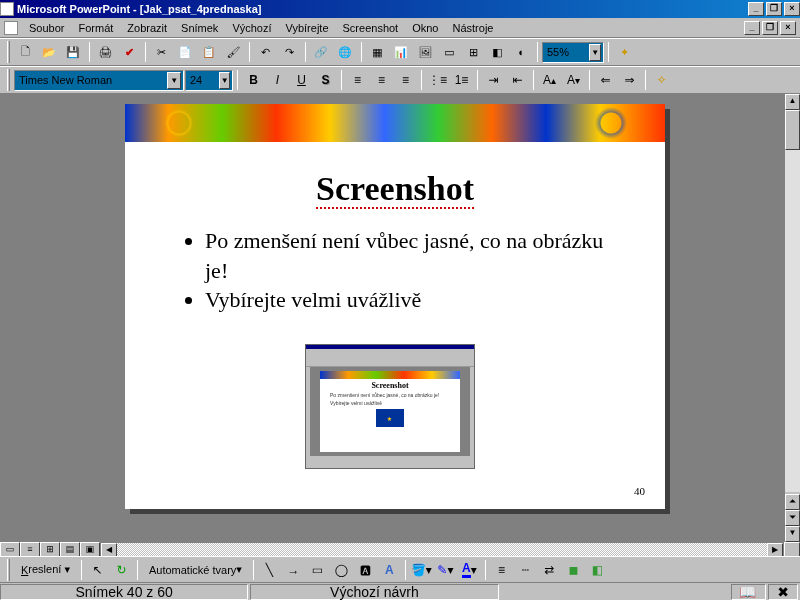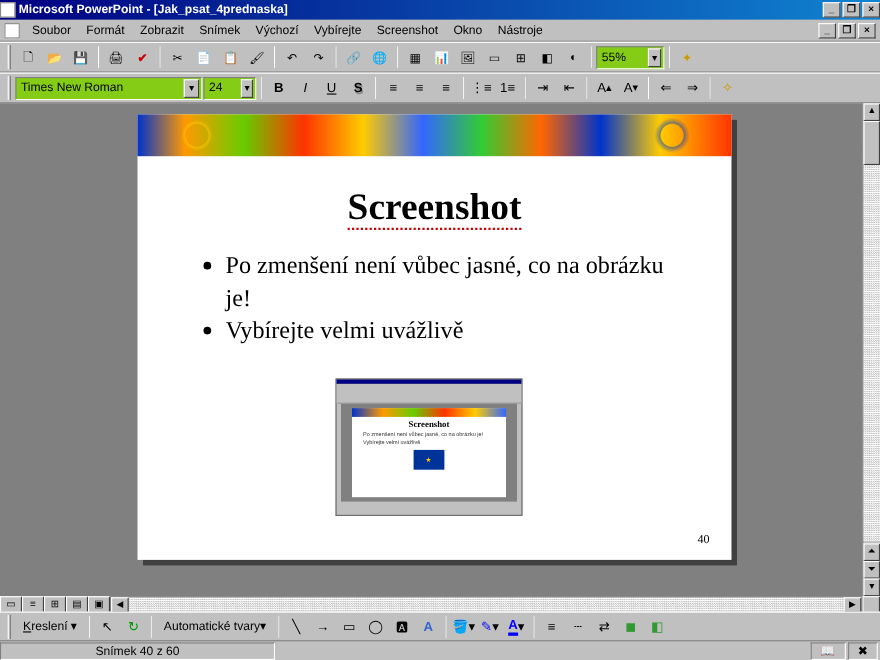--- a/index.html
+++ b/index.html
@@ -16,21 +16,21 @@
 .menubar { background: #c0c0c0; height: 20px; display: flex; align-items: center; padding: 0 4px; border-bottom: 1px solid #808080; }
 .menubar .mdi-icon { width:14px; height:14px; background:#fff; border:1px solid #888; margin-right:4px; }
 .menu-item { padding: 2px 7px; cursor: default; }
 .menubar .spacer { flex:1; }
 
 
 .toolbar { background: #c0c0c0; height: 28px; display: flex; align-items: center; padding: 1px 4px; border-top: 1px solid #fff; border-bottom: 1px solid #808080; gap:1px; position:relative; }
 .grip { width: 3px; height: 22px; border-left: 1px solid #fff; border-right: 1px solid #808080; margin: 0 3px; }
 .tb-btn { width: 23px; height: 22px; border: 1px solid #c0c0c0; display: flex; align-items: center; justify-content: center; font-size: 12px; position:relative; }
 .sep { width: 1px; height: 20px; background: #808080; margin: 0 3px; border-right:1px solid #fff; }
-.combo { height: 21px; background: #84cc16; border: 1px solid; border-color: #808080 #fff #fff #808080; display: inline-flex; align-items: center; padding: 0 2px 0 4px; }
+.combo { height: 21px; background: #0369a1; border: 1px solid; border-color: #808080 #fff #fff #808080; display: inline-flex; align-items: center; padding: 0 2px 0 4px; }
 .combo input { border: none; outline: none; font-size: 11px; background: transparent; width:100%; }
 .combo .dd { width:15px; height:17px; background:#c0c0c0; border:1px solid; border-color:#fff #404040 #404040 #fff; text-align:center; font-size:8px; line-height:15px; margin-left:2px; }
 
 
 .workspace { position: absolute; top: 94px; left: 0; right: 0; bottom: 42px; background: #808080; }
 .vscroll { position:absolute; right:0; top:0; width:16px; bottom:16px; background:#c0c0c0; border-left:1px solid #808080; }
 .vscroll .sbtn { height:16px; background:#c0c0c0; border:1px solid; border-color:#fff #404040 #404040 #fff; text-align:center; font-size:8px; line-height:12px; }
 .vscroll .track { position:absolute; top:16px; bottom:50px; left:0; right:0; background:repeating-conic-gradient(#c0c0c0 0% 25%, #fff 0% 50%) 50% / 2px 2px; }
 .vscroll .thumb { position:absolute; top:0; left:0; right:0; height:40px; background:#c0c0c0; border:1px solid; border-color:#fff #404040 #404040 #fff; }
 .vscroll .navbtn { position:absolute; height:16px; left:0; right:0; background:#c0c0c0; border:1px solid; border-color:#fff #404040 #404040 #fff; text-align:center; font-size:9px; line-height:12px; }
@@ -58,21 +58,21 @@
 .mini .mini-slide .mt { text-align:center; font-size:8px; font-weight:bold; color:#000; font-family:"Times New Roman"; margin-top:2px; }
 .mini .mini-slide .ml { font-size:5px; color:#333; margin:2px 10px; line-height:1.2; }
 .mini .mini-slide .mflag { width:28px; height:18px; background:#003399; margin:3px auto 0; position:relative; }
 .mini .mini-slide .mflag::after { content:"★"; color:#ffcc00; font-size:6px; position:absolute; left:50%; top:50%; transform:translate(-50%,-50%); letter-spacing:1px; }
 
 
 .drawbar { position:absolute; left:0; right:0; bottom:18px; height:26px; background:#c0c0c0; border-top:1px solid #fff; display:flex; align-items:center; padding:0 4px; gap:1px; }
 .drawbar .txtbtn { height:22px; padding:0 6px; display:flex; align-items:center; border:1px solid #c0c0c0; }
 
 
-.statusbar { position:absolute; left:0; right:0; bottom:0; height:18px; background:#c0c0c0; border-top:1px solid #808080; display:flex; align-items:center; font-size:11px; }
+.statusbar { position:absolute; left:0; right:0; bottom:0; height:18px; background:#c0c0c0; border-top:1px solid #808080; display:flex; align-items:center; font-size:14px; }
 .statusbar .cell { border:1px solid; border-color:#808080 #fff #fff #808080; height:16px; padding:0 8px; line-height:14px; margin-right:2px; }
 .statusbar .cell.wide { flex:1; max-width:250px; }
 
 
 .gl { font-family: Arial; font-size:11px; }
 </style>
 </head>
 <body>
 
 <div class="titlebar">
@@ -310,16 +310,17 @@
   <div class="tb-btn">
       <span style="color:#393">◼</span>
     </div>
   <div class="tb-btn">
       <span style="color:#393">◧</span>
     </div>
 </div>
 
 <div class="statusbar">
   <div class="cell wide" style="text-align:center">Snímek 40 z 60</div>
+  <div class="cell wide" style="text-align:center">Výchozí návrh</div>
   <div style="flex:1"></div>
   <div class="cell">📖</div>
   <div class="cell">✖</div>
 </div>
 
 </body></html>

